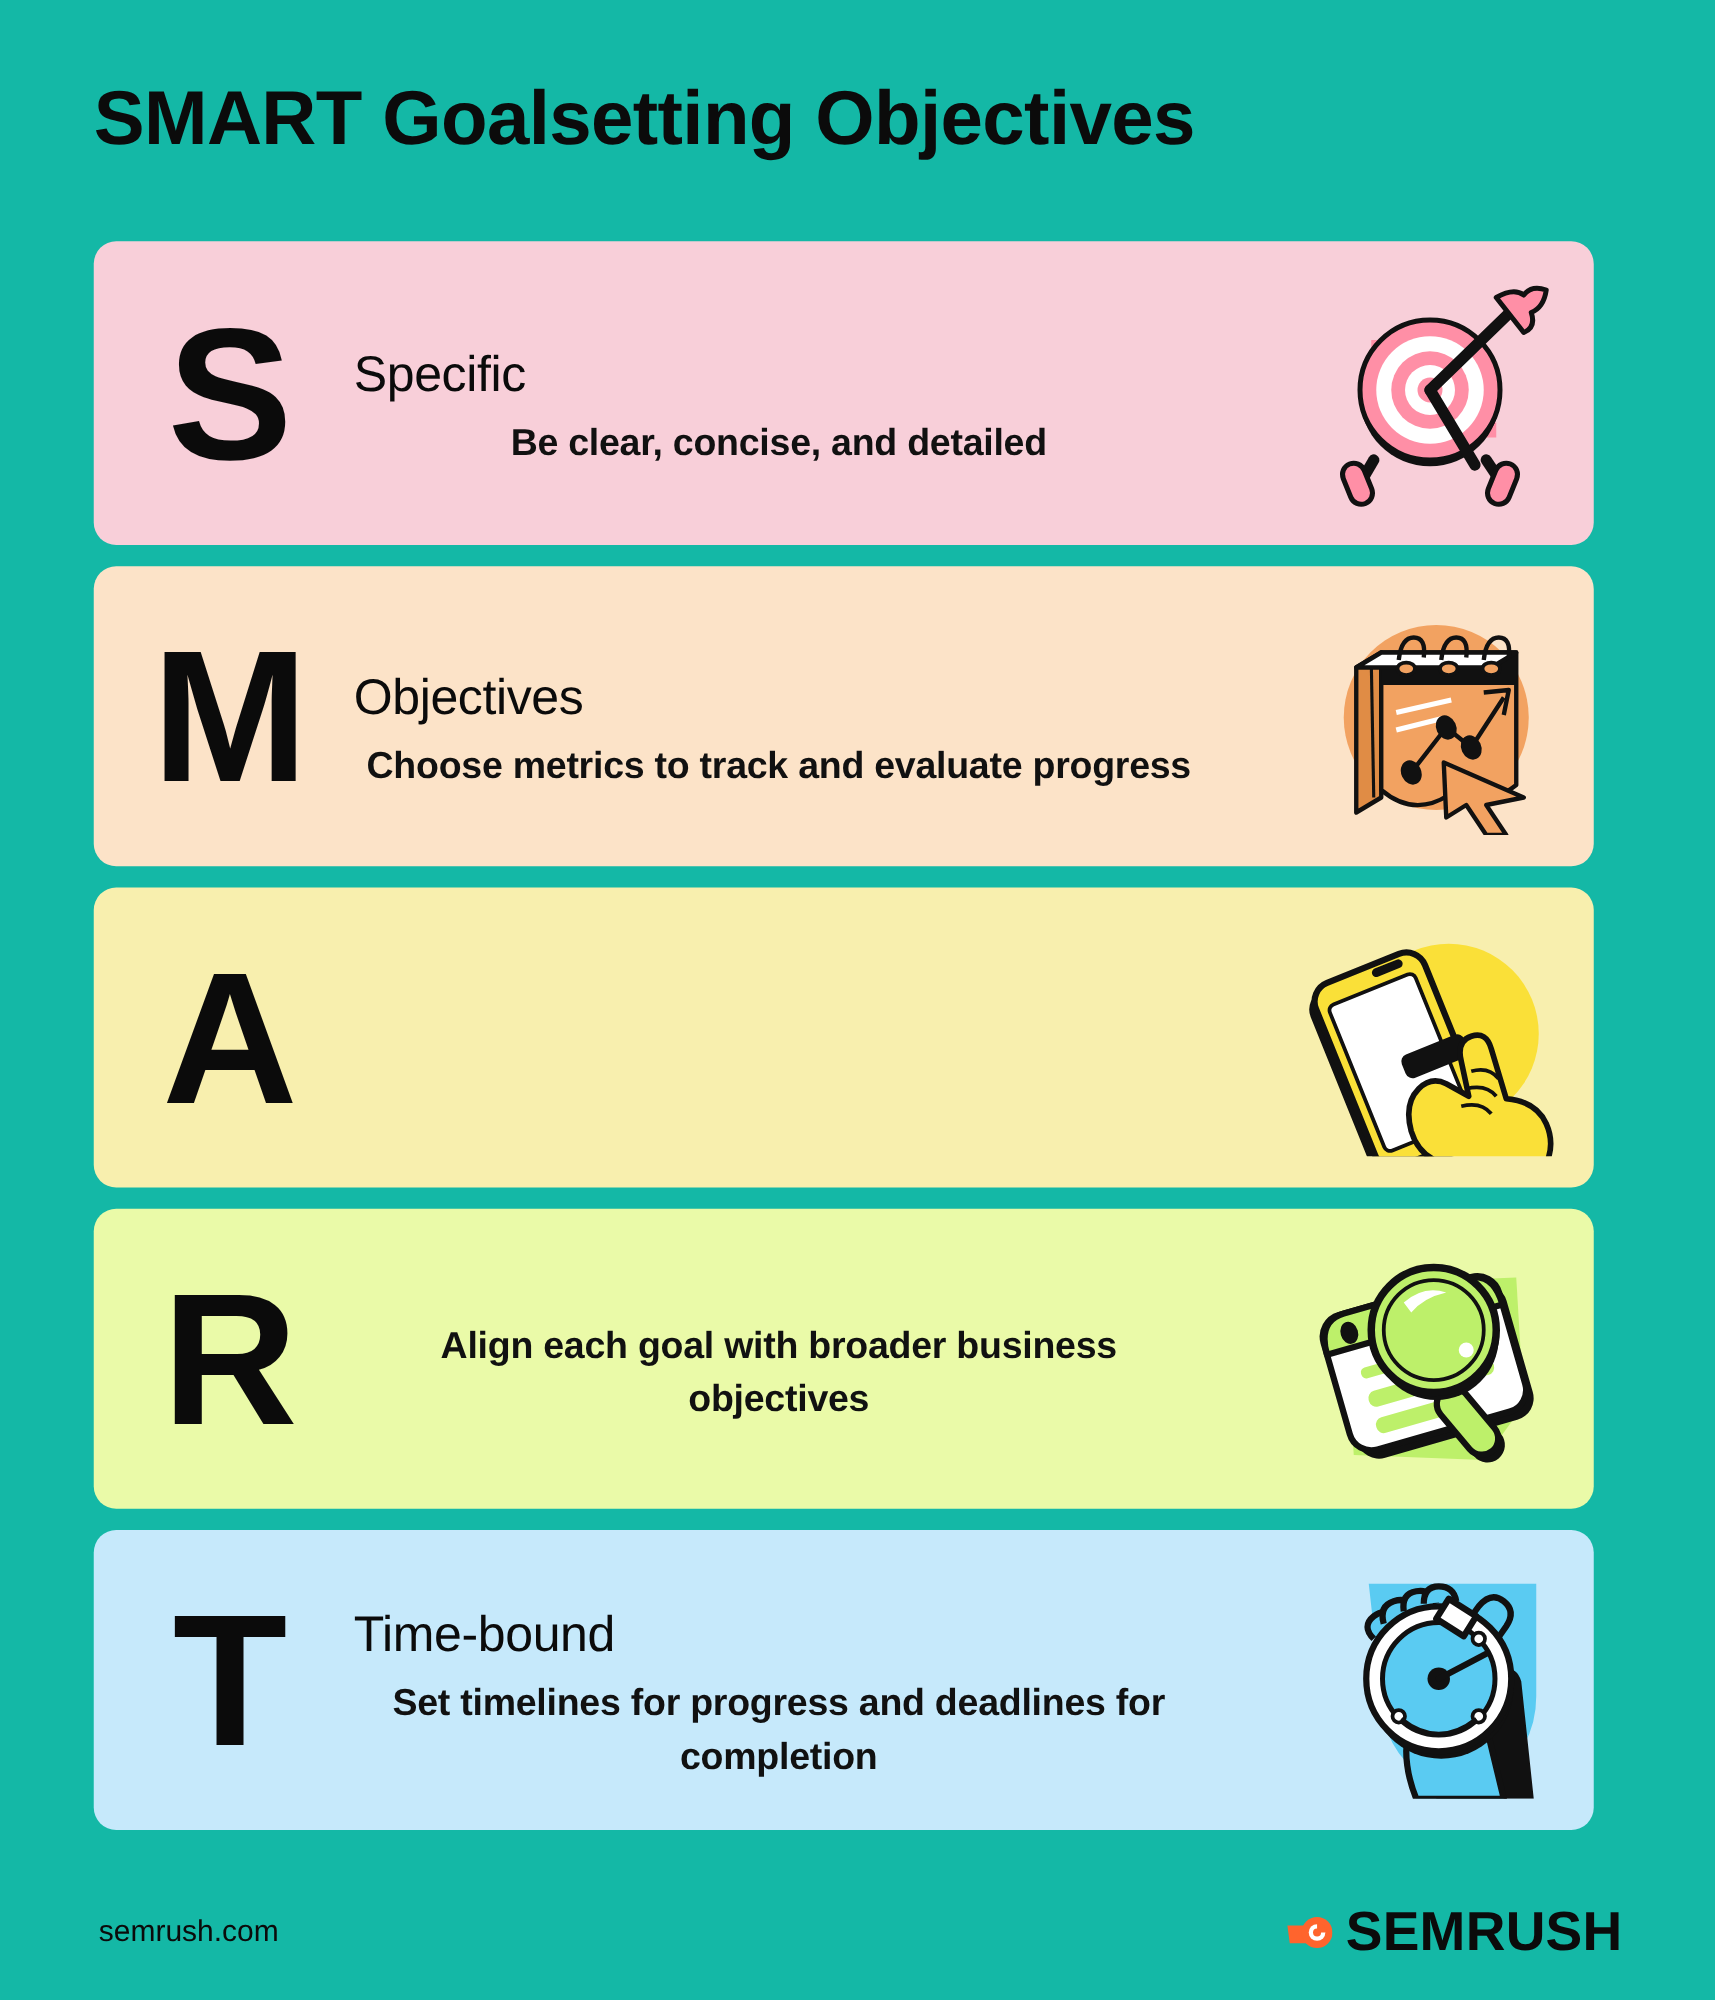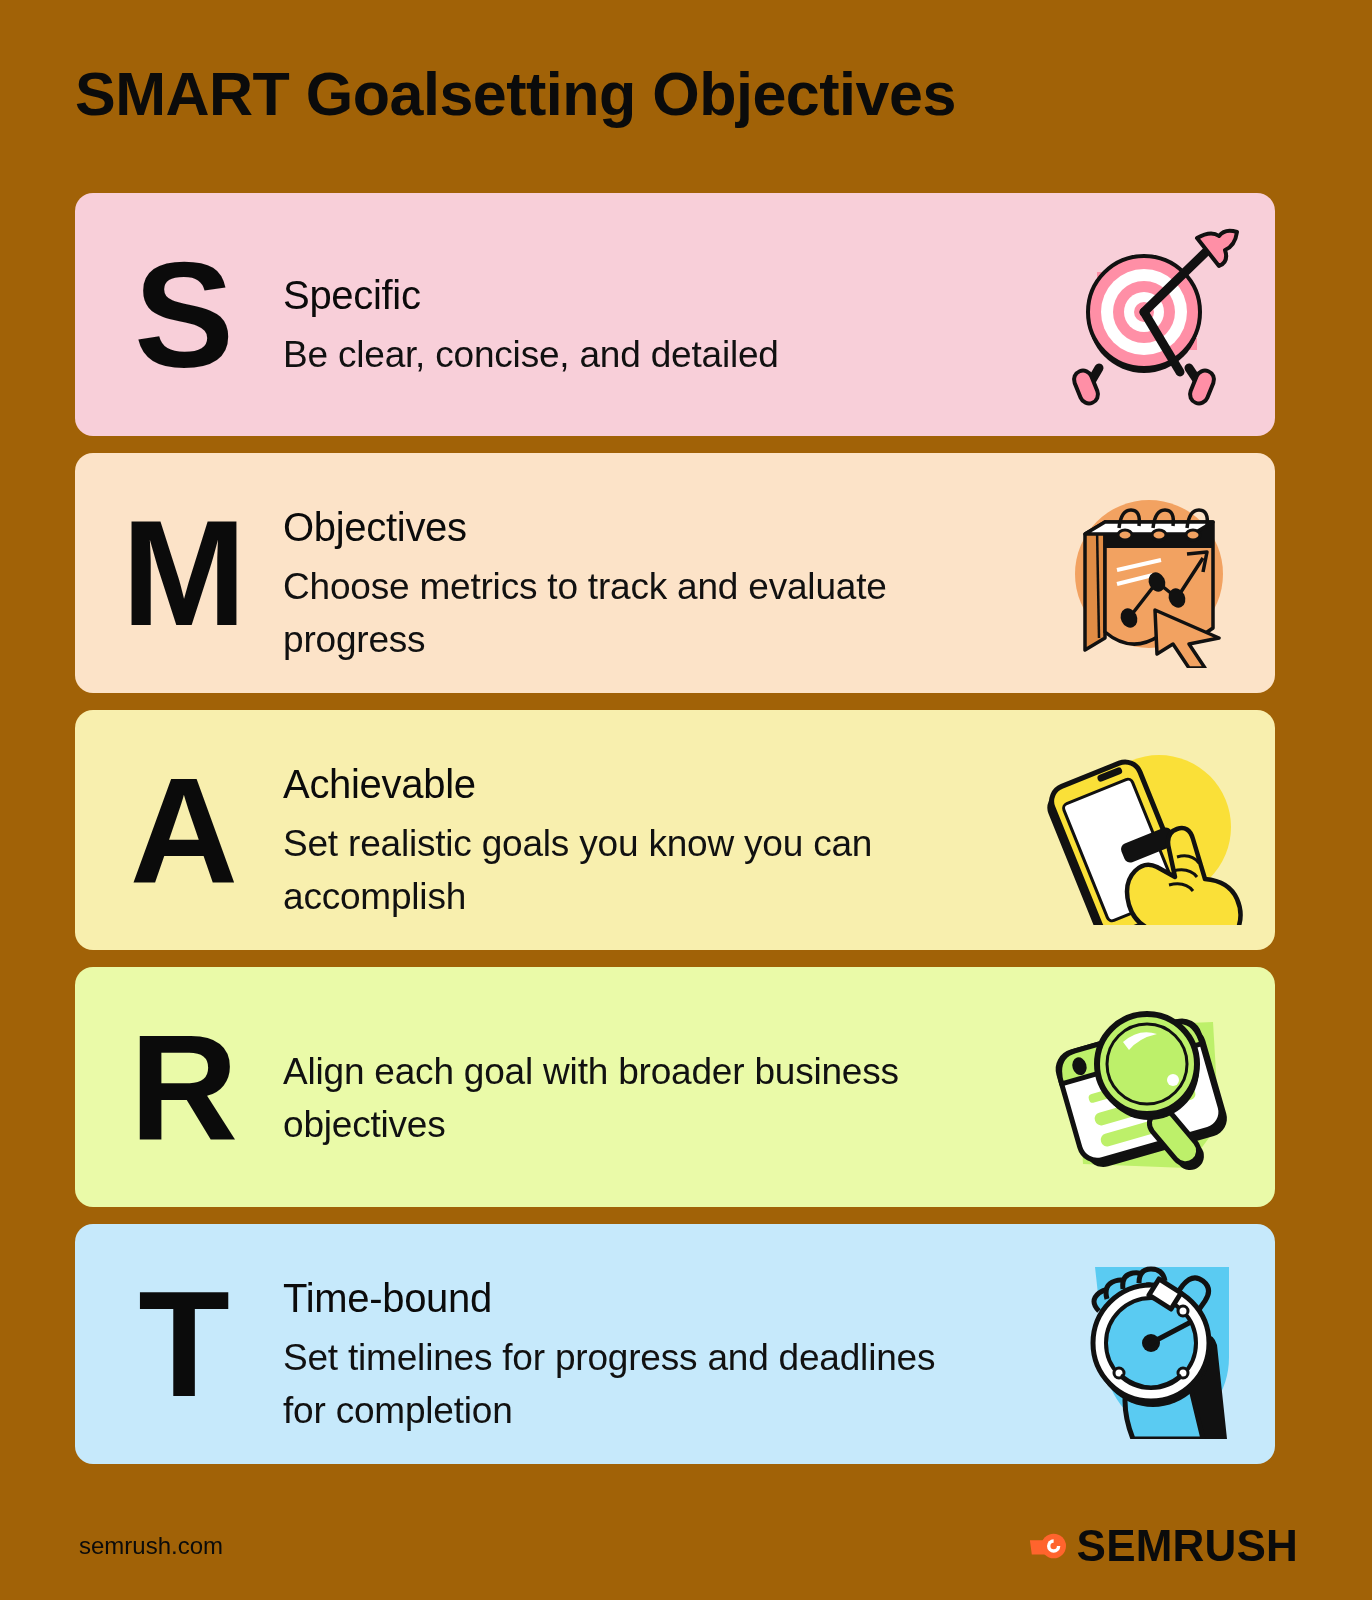--- a/index.html
+++ b/index.html
@@ -7,21 +7,21 @@
     width: 1372px;
     height: 1600px;
     background: #ffffff;
     font-family: "Liberation Sans", sans-serif;
     overflow: hidden;
   }
   .page {
     position: relative;
     width: 1372px;
     height: 1600px;
-    background: #a16207;
+    background: #14b8a6;
   }
 
   
   .page-title {
     position: absolute;
     left: 75px;
     top: 62px;
     font-size: 61px;
     font-weight: 700;
     letter-spacing: -0.5px;
@@ -70,25 +70,26 @@
   }
   .card-title {
     font-size: 40px;
     font-weight: 400;
     color: #0b0b0b;
     line-height: 1.18;
     margin-bottom: 10px;
     letter-spacing: -0.3px;
   }
   .card-desc {
-    font-size: 37px;
-    font-weight: 400;
+    font-size: 30px;
+    font-weight: 700;
     color: #111111;
     line-height: 1.42;
     letter-spacing: -0.2px;
+    text-align: center;
   }
   .art {
     position: absolute;
     right: 28px;
     top: 50%;
     transform: translateY(-50%);
     width: 210px;
     height: 190px;
   }
   .art svg { display: block; width: 100%; height: 100%; }
@@ -191,24 +192,20 @@
           <ellipse cx="92" cy="140" rx="8" ry="10" fill="#111" transform="rotate(-25 92 140)"></ellipse>
           <ellipse cx="120" cy="104" rx="8" ry="10" fill="#111" transform="rotate(-25 120 104)"></ellipse>
           <ellipse cx="140" cy="120" rx="8" ry="10" fill="#111" transform="rotate(-25 140 120)"></ellipse>
           <path d="M118 132 L182 160 L152 166 L168 190 L152 190 L136 166 L120 176 Z" fill="#F2A261" stroke="#111" stroke-width="3.5" stroke-linejoin="round"></path>
         </svg>
       </div>
     </div>
 
     <div class="card h-tall" style="background:#F8EFAE; height:240px;">
       <div class="letter">A</div>
-      <div class="textcol">
-        <div class="card-title">Achievable</div>
-        <div class="card-desc">Set realistic goals you know you can accomplish</div>
-      </div>
       <div class="art">
         <svg viewBox="0 0 210 190">
           <circle cx="122" cy="92" r="72" fill="#FAE038"></circle>
           <rect x="32" y="40" width="96" height="162" rx="16" fill="#111" transform="rotate(-22 80 120)"></rect>
           <rect x="36" y="34" width="94" height="158" rx="16" fill="#FAE038" stroke="#111" stroke-width="5" transform="rotate(-22 83 113)"></rect>
           <rect x="46" y="52" width="74" height="126" rx="5" fill="#ffffff" stroke="#111" stroke-width="3" transform="rotate(-22 83 115)"></rect>
           <rect x="60" y="36" width="26" height="7" rx="3.5" fill="#111" transform="rotate(-22 73 40)"></rect>
           <rect x="84" y="100" width="54" height="20" rx="6" fill="#111" transform="rotate(-22 111 110)"></rect>
           <path d="M118 196 q-20 -6 -26 -26 q-6 -22 6 -34 q10 -10 22 -4 l18 10 l-6 -28 q-4 -16 8 -20 q12 -4 16 10 l12 40 q24 2 32 20 q8 18 -2 36 l-10 18 Z" fill="#FAE038" stroke="#111" stroke-width="4.5" stroke-linejoin="round"></path>
           <path d="M140 122 q14 -4 22 6" stroke="#111" stroke-width="3" fill="none"></path>

